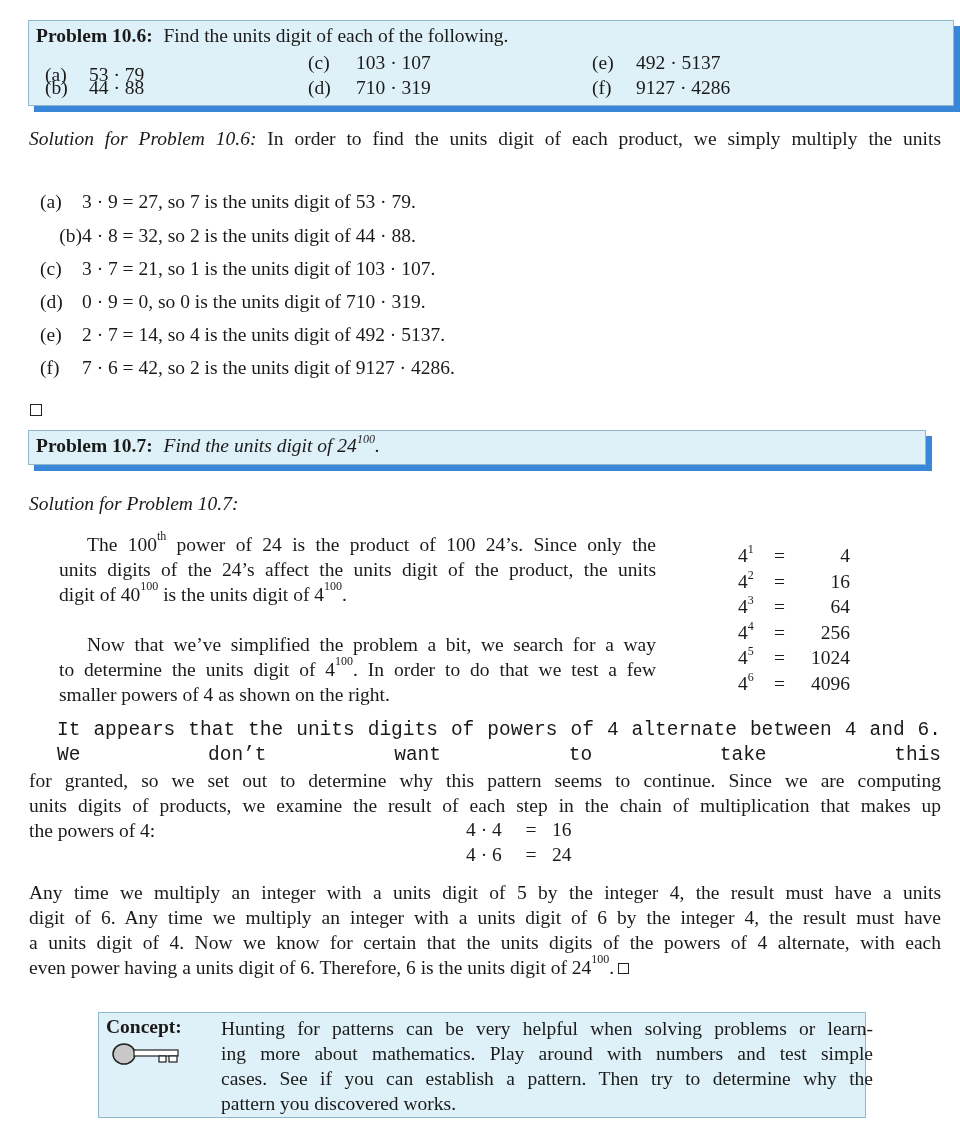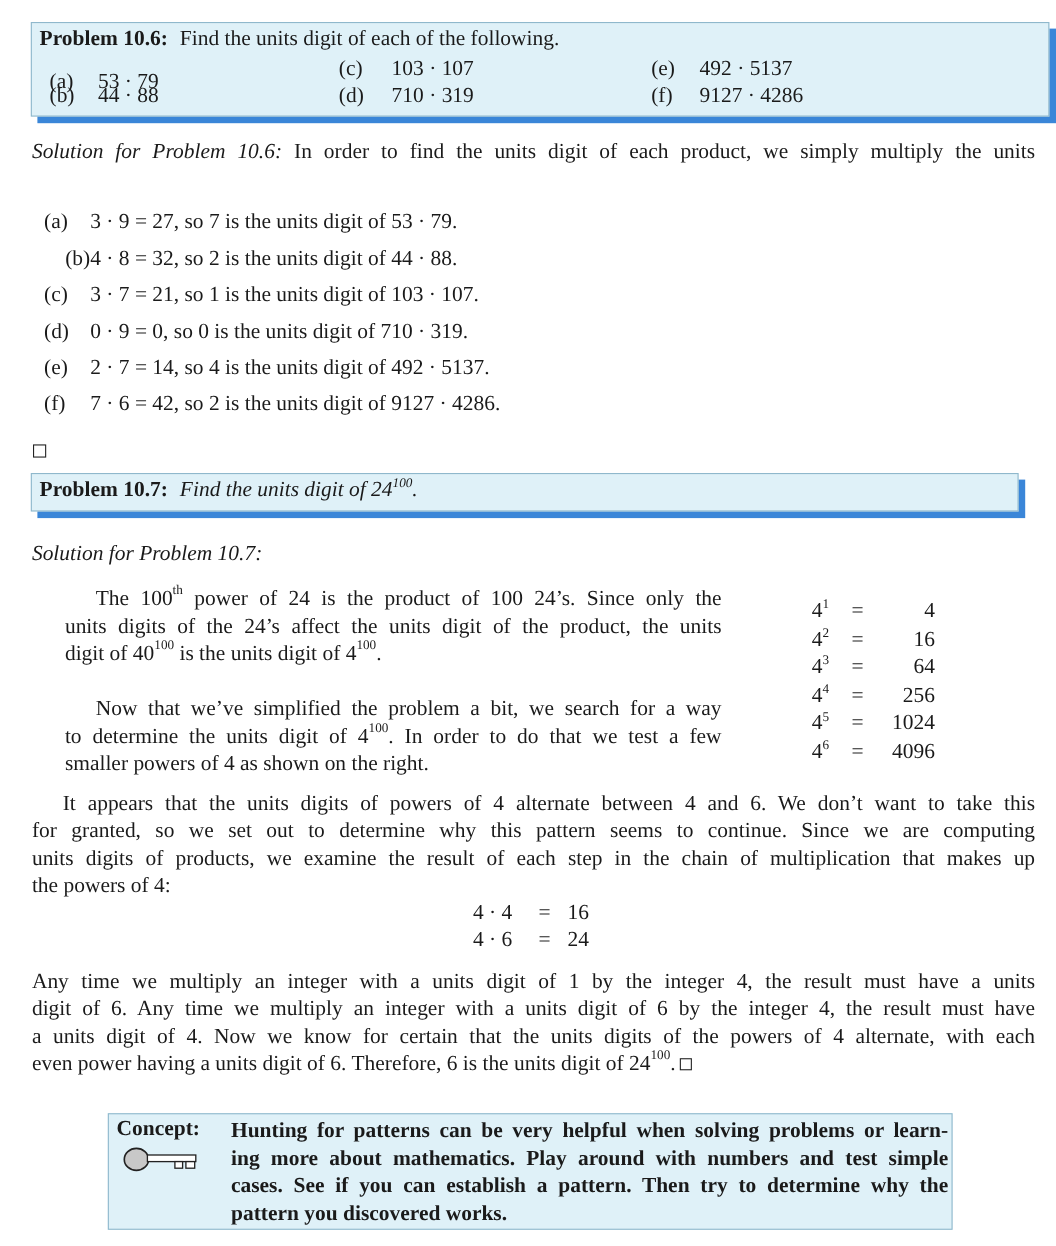--- a/index.html
+++ b/index.html
@@ -14,21 +14,21 @@
   .sol-item { position:absolute; left:24px;margin-left:16px; }
   .sol-item .lbl { width:42px; }
   .para { position:absolute; line-height:25px; text-align:justify; }
   .pow { position:absolute; left:738px; width:112px; }
   .pow div { height:25.5px; display:flex; }
   .pow .l { width:36px; }
   .pow .e { width:20px; }
   .pow .r { flex:1; text-align:right; }
   .chain { position:absolute; left:430px; }
   .chain div { height:25px; display:flex; }
-  .chain .l { width:44px; }
+  .chain .l { width:44px;margin-left:36px; }
   .chain .e { width:42px; text-align:center; }
   .concept { position:absolute; left:98px; top:1012px; width:766px; height:104px;
              background:#dff1f8; border:1px solid #8fb8cc; }
   .qed { display:inline-block; width:9px; height:9px; border:1px solid #222; vertical-align:0px; margin-left:4px; }
 </style>
 </head>
 <body>
 
 <div class="pbox" style="left:28px;top:20px;width:896px;height:84px;padding-left:28px;">
   <div class="abs" style="left:7px;top:4px;">
@@ -104,53 +104,53 @@
       <span class="r">1024</span>
     </div>
   <div>
       <span class="l"><span>4</span><sup>6</sup></span>
       <span class="e">=</span>
       <span class="r">4096</span>
     </div>
 </div>
 
 <div class="para" style="left:29px;top:718px;width:912px;">
-  <div style="padding-left:28px;text-align:justify;text-align-last:justify;">It appears that the units digits of powers of 4 alternate between 4 and 6. We don’t want to take this</div>
+  <div style="padding-left:28px;text-align:justify;text-align-last:justify;font-family:Liberation Mono, monospace;">It appears that the units digits of powers of 4 alternate between 4 and 6. We don’t want to take this</div>
   <div style="text-align:justify;text-align-last:justify;">for granted, so we set out to determine why this pattern seems to continue. Since we are computing</div>
   <div style="text-align:justify;text-align-last:justify;">units digits of products, we examine the result of each step in the chain of multiplication that makes up</div>
   <div>the powers of 4:</div>
 </div>
 
 <div class="chain" style="top:819px;">
   <div>
       <span class="l">4 · 4</span>
       <span class="e">=</span>
       <span>16</span>
     </div>
   <div>
       <span class="l">4 · 6</span>
       <span class="e">=</span>
       <span>24</span>
     </div>
 </div>
 
 <div class="para" style="left:29px;top:880px;width:912px;">
-  <div style="text-align:justify;text-align-last:justify;">Any time we multiply an integer with a units digit of 1 by the integer 4, the result must have a units</div>
+  <div style="text-align:justify;text-align-last:justify;">Any time we multiply an integer with a units digit of 5 by the integer 4, the result must have a units</div>
   <div style="text-align:justify;text-align-last:justify;">digit of 6. Any time we multiply an integer with a units digit of 6 by the integer 4, the result must have</div>
   <div style="text-align:justify;text-align-last:justify;">a units digit of 4. Now we know for certain that the units digits of the powers of 4 alternate, with each</div>
   <div><span>even power having a units digit of 6. Therefore, 6 is the units digit of 24</span><sup>100</sup><span>.</span><span class="qed"></span></div>
 </div>
 
 <div class="concept">
   <div class="abs b" style="left:7px;top:3px;">Concept:</div>
   <svg class="abs" style="left:12px;top:28px;" width="70" height="26" viewBox="0 0 70 26">
     <ellipse cx="13" cy="13" rx="11" ry="10" fill="#c8c8c8" stroke="#222" stroke-width="1.5"></ellipse>
     <rect x="23" y="9" width="44" height="6" fill="#fff" stroke="#222" stroke-width="1.2"></rect>
     <rect x="48" y="15" width="7" height="6" fill="#fff" stroke="#222" stroke-width="1.2"></rect>
     <rect x="58" y="15" width="8" height="6" fill="#fff" stroke="#222" stroke-width="1.2"></rect>
   </svg>
-  <div class="abs" style="left:111px;top:3px;width:652px;line-height:25px;font-weight:bold;">
+  <div class="abs" style="left:122px;top:3px;width:652px;line-height:25px;">
     <div style="text-align:justify;text-align-last:justify;">Hunting for patterns can be very helpful when solving problems or learn-</div>
     <div style="text-align:justify;text-align-last:justify;">ing more about mathematics. Play around with numbers and test simple</div>
     <div style="text-align:justify;text-align-last:justify;">cases. See if you can establish a pattern. Then try to determine why the</div>
     <div>pattern you discovered works.</div>
   </div>
 </div>
 
 </body></html>

